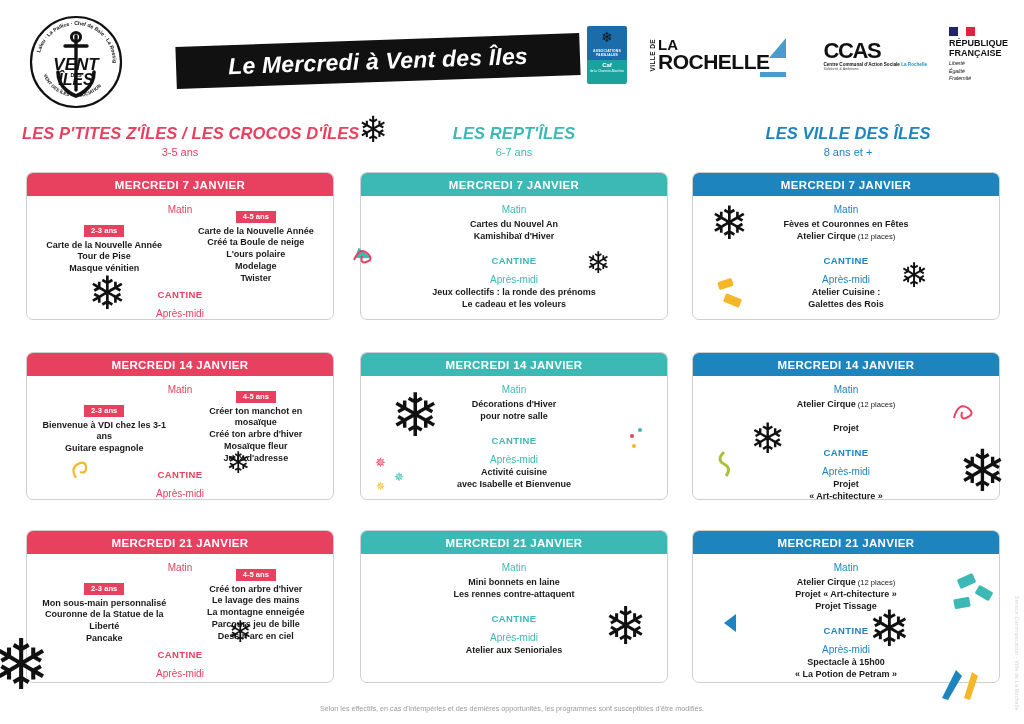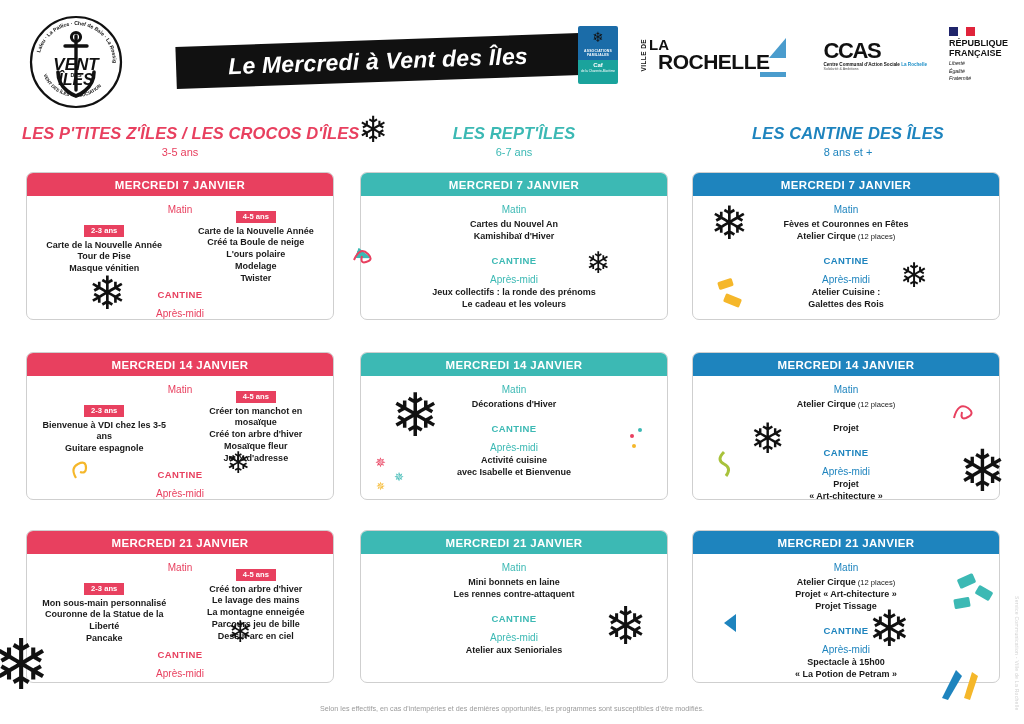--- a/index.html
+++ b/index.html
@@ -51,21 +51,21 @@
   .logo-caf .l3 { font-size: 3.2px; text-align: center; line-height: 1.3; margin-top: 1px;}
 
   .logo-rochelle { position: relative; height: 46px; display: flex; align-items: center; }
   .logo-rochelle .ville {
     writing-mode: vertical-rl; transform: rotate(180deg);
     font-size: 6.5px; font-weight: bold; color: #111; letter-spacing: .4px;
     margin-right: 2px; align-self: flex-start; margin-top: 7px;
   }
   .logo-rochelle .words { line-height: .92; }
   .logo-rochelle .la { font-size: 15px; font-weight: bold; color: #111; display:block;}
-  .logo-rochelle .ro { font-size: 21px; font-weight: bold; color: #111; display:block; letter-spacing:-.5px;margin-left:9px;}
+  .logo-rochelle .ro { font-size: 21px; font-weight: bold; color: #111; display:block; letter-spacing:-.5px;}
   .logo-rochelle .sail {
     position: absolute; right: -16px; top: 6px;
     width: 0; height: 0;
     border-left: 17px solid transparent;
     border-bottom: 20px solid #4a9ccd;
   }
   .logo-rochelle .wave {
     position: absolute; right: -16px; bottom: 1px;
     width: 26px; height: 5px; background: #4a9ccd;
   }
@@ -230,21 +230,21 @@
   <div class="col-heads">
     <div class="col-head" id="ch0">
       <div class="name" style="color: rgb(232, 64, 95);">LES P'TITES Z'ÎLES / LES CROCOS D'ÎLES</div>
       <div class="ages" style="color: rgb(232, 64, 95);">3-5 ans</div>
     </div>
     <div class="col-head" id="ch1">
       <div class="name" style="color: rgb(60, 185, 180);">LES REPT'ÎLES</div>
       <div class="ages" style="color: rgb(60, 185, 180);">6-7 ans</div>
     </div>
     <div class="col-head" id="ch2">
-      <div class="name" style="color: rgb(30, 132, 190);">LES CANTINE DES ÎLES</div>
+      <div class="name" style="color: rgb(30, 132, 190);">LES VILLE DES ÎLES</div>
       <div class="ages" style="color: rgb(30, 132, 190);">8 ans et +</div>
     </div>
   </div>
 
   <div class="decor snow" style="left:358px;top:112px;font-size:36px;">❄</div>
 
   <div class="grid" id="grid">
       <div class="card c-r0 c-c0">
         <div class="card-head" style="background: rgb(232, 64, 95);">MERCREDI 7 JANVIER</div>
         <div class="card-body">
@@ -258,21 +258,21 @@
           <div class="mid-block" style="margin-top: 2px;">
             <div class="act">SIESTE</div>
           </div>
         </div>
       </div>
       <div class="card c-r1 c-c0">
         <div class="card-head" style="background: rgb(232, 64, 95);">MERCREDI 14 JANVIER</div>
         <div class="card-body">
           <div class="slot-label" style="color: rgb(232, 64, 95);">Matin</div>
           <div class="two-cols" style="margin-top: -10px;">
-            <div class="sub-col center" style="padding-top: 14px;"><span class="badge" style="background: rgb(232, 64, 95);">2-3 ans</span><div class="act">Bienvenue à VDI chez les 3-5 ans</div><div class="act">Guitare espagnole</div></div>
+            <div class="sub-col center" style="padding-top: 14px;"><span class="badge" style="background: rgb(232, 64, 95);">2-3 ans</span><div class="act">Bienvenue à VDI chez les 3-1 ans</div><div class="act">Guitare espagnole</div></div>
             <div class="sub-col center"><span class="badge" style="background: rgb(232, 64, 95);">4-5 ans</span><div class="act">Créer ton manchot en mosaïque</div><div class="act">Créé ton arbre d'hiver</div><div class="act">Mosaïque fleur</div><div class="act">Jeux d'adresse</div></div>
           </div>
           <div class="cantine" style="color: rgb(232, 64, 95); margin-top: 4px;">CANTINE</div>
           <div class="slot-label" style="color: rgb(232, 64, 95); margin-top: 8px;">Après-midi</div>
           <div class="mid-block" style="margin-top: 2px;">
             <div class="act">SIESTE</div>
           </div>
         </div>
       </div>
       <div class="card c-r2 c-c0">
@@ -305,20 +305,21 @@
             <div class="act">Le cadeau et les voleurs</div>
           </div>
         </div>
       </div>
       <div class="card c-r1 c-c1">
         <div class="card-head" style="background: rgb(60, 185, 180);">MERCREDI 14 JANVIER</div>
         <div class="card-body">
           <div class="slot-label" style="color: rgb(60, 185, 180);">Matin</div>
           <div class="mid-block">
             <div class="act">Décorations d'Hiver</div>
+            <div class="act">pour notre salle</div>
           </div>
           <div class="cantine" style="color: rgb(60, 185, 180); margin-top: 12px;">CANTINE</div>
           <div class="slot-label" style="color: rgb(60, 185, 180); margin-top: 8px;">Après-midi</div>
           <div class="mid-block" style="margin-top: 2px;">
             <div class="act">Activité cuisine</div>
             <div class="act">avec Isabelle et Bienvenue</div>
           </div>
         </div>
       </div>
       <div class="card c-r2 c-c1">

